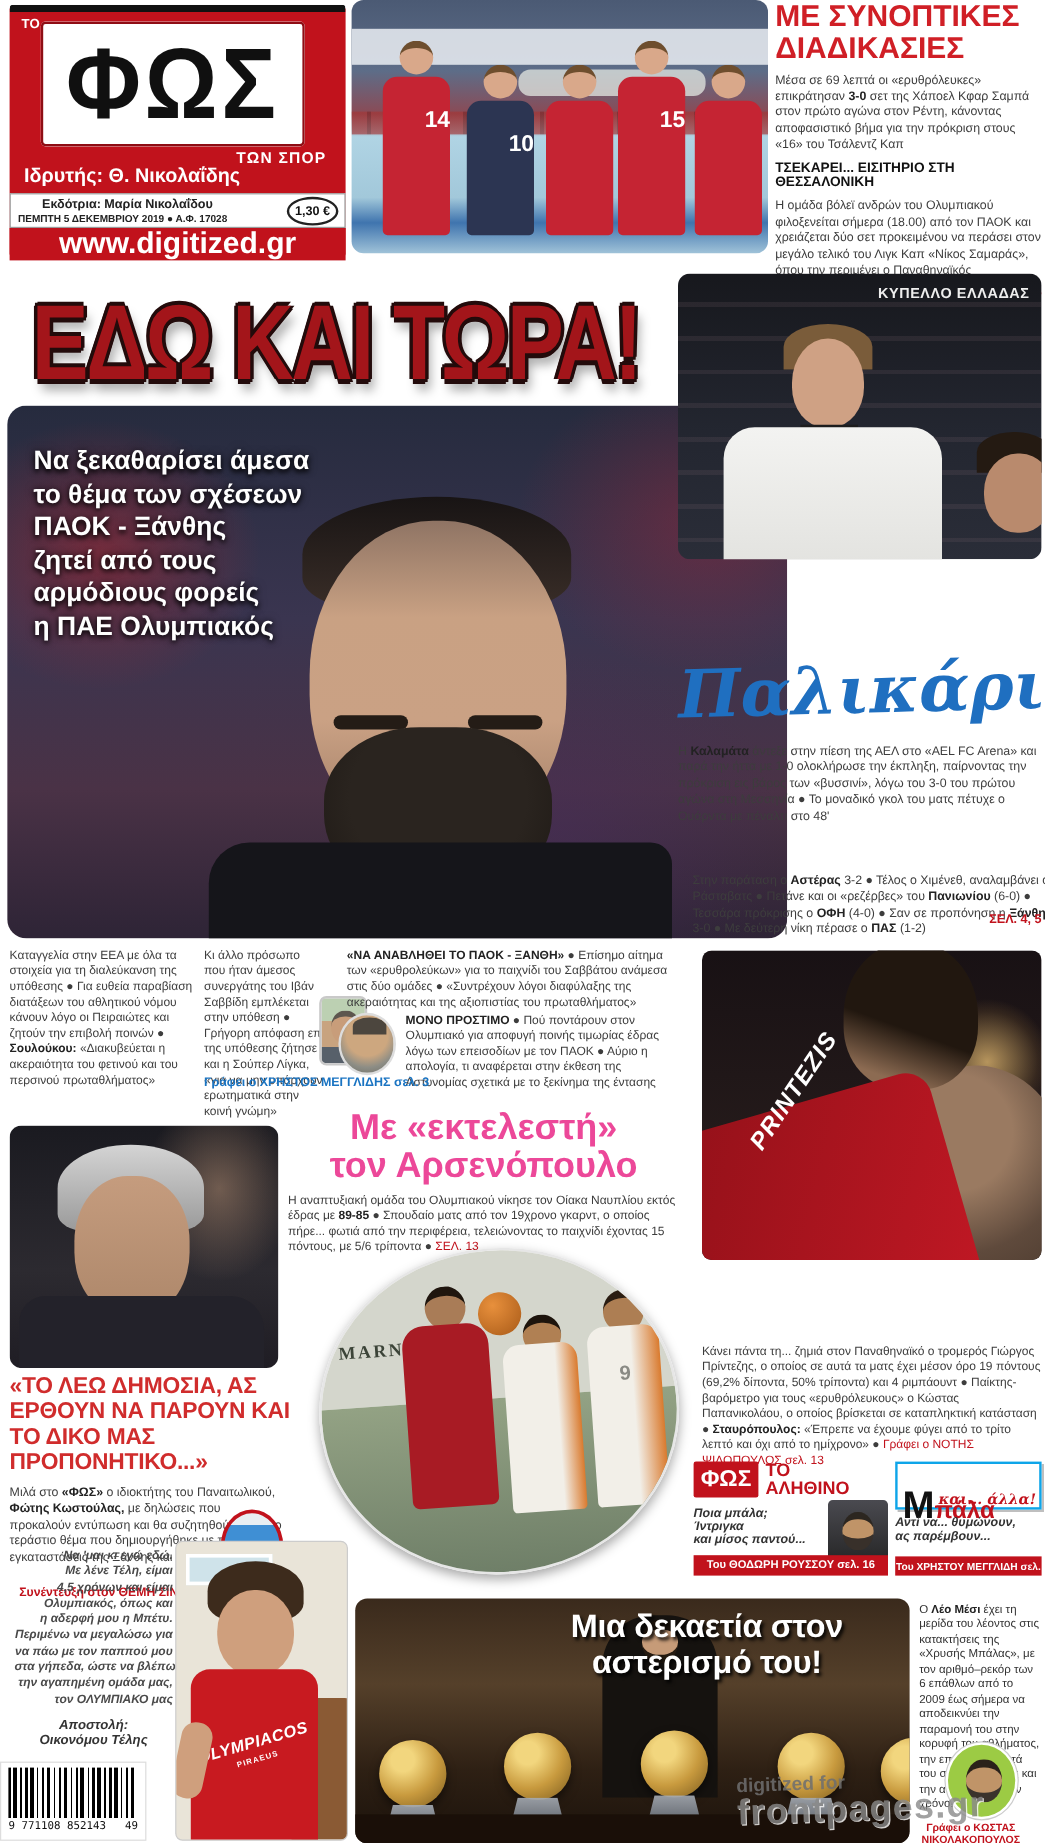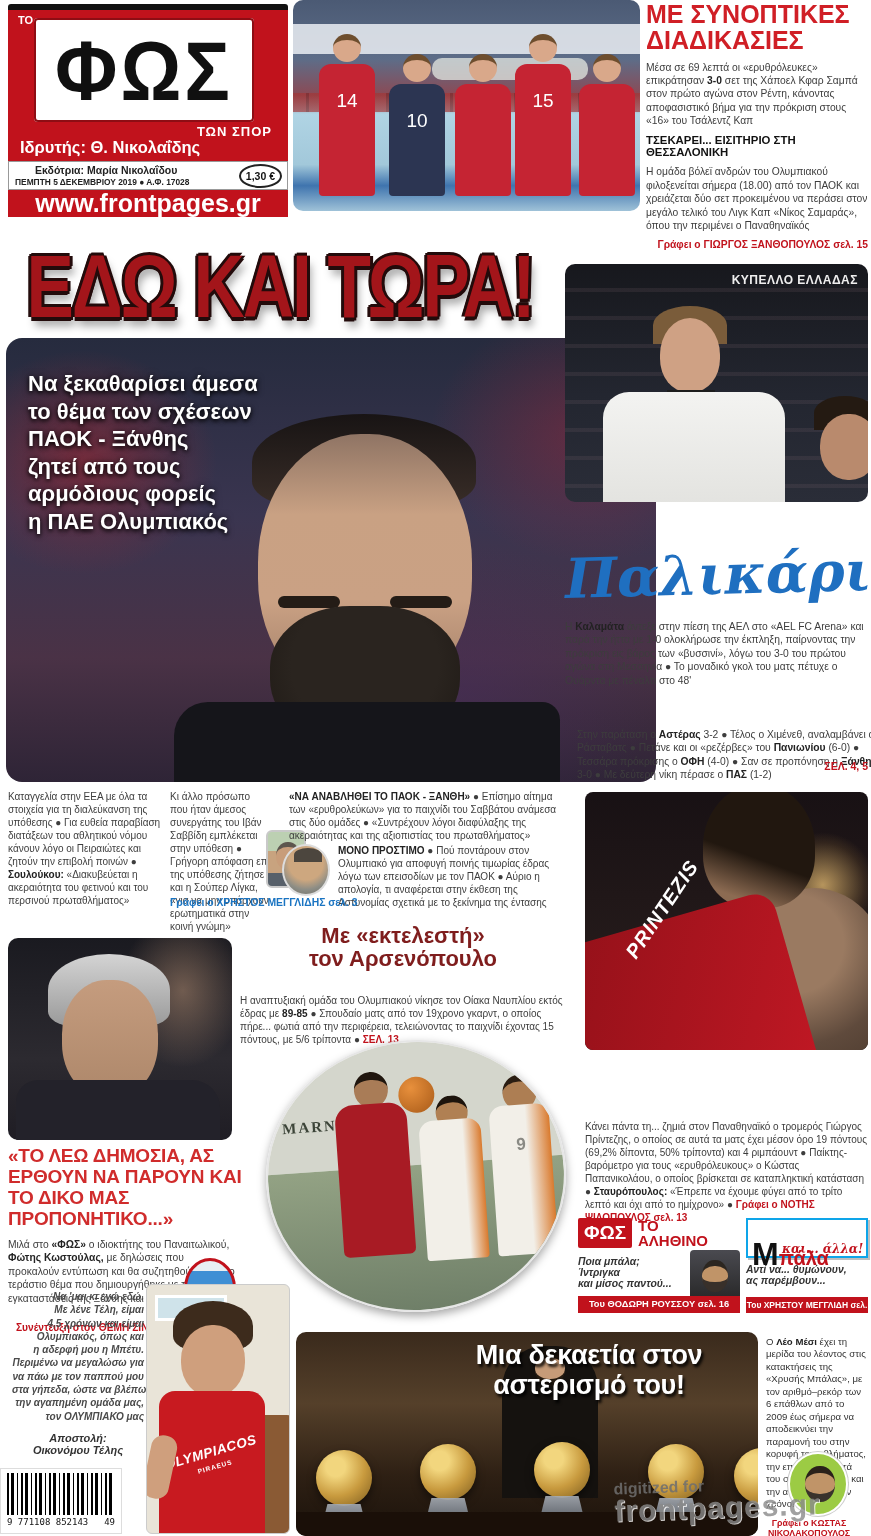--- a/index.html
+++ b/index.html
@@ -27,21 +27,21 @@
     background:
       linear-gradient(180deg,#4b5a74 0%, #5d6d88 28%, #8b4a55 45%, #b0d4e4 54%, #a2c8da 78%, #3f74ae 88%, #9fc2d8 100%); }
   .vp-banner { position:absolute; left:0; top:24px; width:100%; height:30px; background:rgba(235,239,243,.85); }
   .vp-banner2 { position:absolute; left:40%; top:58px; width:45%; height:22px; background:rgba(228,232,226,.75); border-radius:10px; }
   .vp-chairs { position:absolute; left:0; top:44%; width:100%; height:9%; background:repeating-linear-gradient(90deg,#a33636 0 13px,#7e2727 13px 16px); opacity:.65; }
   .vp-p { position:absolute; bottom:7%; width:56px; }
   .vp-head { width:28px; height:28px; border-radius:50%; background:#d9a88a; margin:0 auto 2px; border-top:6px solid #6e4e2e; }
   .vp-torso { position:relative; width:56px; height:112px; background:#c52433; border-radius:12px 12px 4px 4px; margin:0 auto; }
   .vp-p.tall .vp-torso { height:132px; }
   .vp-p.navy .vp-torso { background:#2c3552; }
-  .vp-num { position:absolute; top:26px; width:100%; text-align:center; color:#fff; font-weight:normal; font-size:19px; }
+  .vp-num { position:absolute; top:26px; width:100%; text-align:right; color:#fff; font-weight:bold; font-size:19px; }
 
   
   .triArt { position:absolute; left:646px; top:2px; width:222px; }
   .triHead { color:#d01f26; font-weight:bold; font-size:25px; line-height:1.03; white-space:pre-line; }
   .triLead, .triBody { margin-top:7px; font-size:10.3px; color:#3d3d3d; line-height:1.3; }
   .triSub { margin-top:7px; font-size:11.4px; font-weight:bold; color:#111; }
   .triBy { margin-top:7px; font-size:10.3px; font-weight:bold; color:#c1121c; text-align:right; }
   .bld { font-weight:bold; color:#222; }
 
   
@@ -61,21 +61,21 @@
   .mk-brow  { position:absolute; width:62px; height:12px; background:#241c16; border-radius:8px; top:258px; }
   .mk-beard { position:absolute; left:264px; top:268px; width:190px; height:146px; border-radius:42% 42% 50% 50%; background:radial-gradient(ellipse at 50% 40%, #2a241f 0 55%, #1c1713 100%); }
   .mk-body  { position:absolute; left:168px; top:364px; width:386px; height:80px; background:#15151a; border-radius:34px 18px 0 0; }
   .deck { position:absolute; left:22px; top:32px; font-size:22px; font-weight:bold; color:#fff; line-height:1.25;
     white-space:pre-line; text-shadow:0 2px 4px rgba(0,0,0,.95), 0 0 7px rgba(0,0,0,.55); }
 
   
   .cupPhoto { left:565px; top:228px; width:303px; height:238px; border-radius:10px;
     background:
       repeating-linear-gradient(180deg, transparent 0 24px, rgba(130,105,115,.16) 24px 28px),
-      linear-gradient(180deg,#17181d 0%, #232630 55%, #2a2d38 100%); margin-top: 36px; }
+      linear-gradient(180deg,#17181d 0%, #232630 55%, #2a2d38 100%); }
   .cp-label { position:absolute; right:10px; top:9px; color:#eee; font-weight:bold; font-size:12px; letter-spacing:.5px; }
   .cp-hair  { position:absolute; left:88px; top:42px; width:74px; height:38px; border-radius:50% 50% 0 0; background:#7a5c3a; }
   .cp-head  { position:absolute; left:95px; top:54px; width:60px; height:74px; border-radius:50% 50% 45% 45%; background:#cfa184; }
   .cp-torso { position:absolute; left:38px; top:128px; width:182px; height:184px; background:linear-gradient(180deg,#f3f3f1,#d9d9d5); border-radius:26px 26px 0 0; }
   .cp-collar{ position:absolute; left:102px; top:126px; width:48px; height:14px; background:#1d1d1d; border-radius:0 0 10px 10px; }
   .cp-hair2 { position:absolute; right:-8px; top:132px; width:62px; height:34px; border-radius:50% 50% 0 0; background:#241a12; }
   .cp-face2 { position:absolute; right:-10px; top:150px; width:58px; height:66px; border-radius:48%; background:#b98a6d; }
   .palik { position:absolute; left:565px; top:542px; width:303px; text-align:center; font-family:"DejaVu Serif",serif;
     font-style:italic; font-weight:bold; font-size:55px; color:#1f6fc0; transform:rotate(-1.5deg); }
   .cupP1 { position:absolute; left:565px; top:620px; width:303px; font-size:10.3px; color:#3d3d3d; line-height:1.3; }
@@ -102,24 +102,24 @@
   .kos-hair { position:absolute; left:40px; top:16px; width:122px; height:72px; border-radius:50% 50% 20% 20%; background:linear-gradient(180deg,#d4d4d4,#9a9a9a); }
   .kos-face { position:absolute; left:54px; top:42px; width:96px; height:118px; border-radius:46%; background:linear-gradient(180deg,#c59c7e,#ad876a); }
   .kos-jacket { position:absolute; left:8px; top:142px; width:204px; height:60px; background:#23222a; border-radius:22px 28px 0 0; }
   .quoteHead { position:absolute; left:8px; top:1146px; width:234px; color:#d02c2c; font-weight:bold; font-size:19px; line-height:1.1; letter-spacing:-.2px; }
   .quoteBody { position:absolute; left:8px; top:1238px; width:228px; font-size:10.3px; line-height:1.3; color:#3d3d3d; }
   .capAvatar { position:absolute; left:184px; top:1258px; width:52px; height:60px; border-radius:50%; border:3px solid #c1121c; overflow:hidden;
     background:linear-gradient(180deg,#e8eef2 0 18%, #3f8fd4 18% 46%, #caa07c 46% 82%, #3a6ea8 82% 100%); }
   .quoteBy { position:absolute; left:16px; top:1322px; width:222px; color:#c1121c; font-weight:bold; font-size:10.2px; }
 
   
-  .arsHead { position:absolute; left:236px; top:924px; width:334px; text-align:center; color:#7f1d1d; font-weight:bold;
-    font-size:22px; line-height:1.05; white-space:pre-line; }
+  .arsHead { position:absolute; left:236px; top:924px; width:334px; text-align:center; color:#ec4899; font-weight:bold;
+    font-size:30px; line-height:1.05; white-space:pre-line; }
   .arsBody { position:absolute; left:240px; top:994px; width:330px; font-size:10px; line-height:1.3; color:#3d3d3d; }
-  .redRef { color:#c1121c; font-weight:bold; }
+  .redRef { color:#c1121c; font-weight:normal; }
   .ovalPhoto { left:266px; top:1040px; width:300px; height:272px; border-radius:50%; transform:rotate(-4deg);
     box-shadow:0 4px 10px rgba(0,0,0,.35); border:2px solid #e6e6e6; }
   .ov-wall { position:absolute; left:0; top:0; width:100%; height:46%; background:#d4d6cc; }
   .ov-banner { position:absolute; left:6%; top:26%; color:#3c4438; font-weight:bold; font-size:15px; letter-spacing:2px; font-family:"Liberation Serif",serif; }
   .ov-floor { position:absolute; left:0; bottom:0; width:100%; height:54%; background:linear-gradient(180deg,#93a284,#6f7f68); }
   .ov-pred { position:absolute; left:24%; top:22%; width:72px; height:152px; background:#a81b24; border-radius:18px 18px 6px 6px; }
   .ov-rhead { position:absolute; left:31%; top:10%; width:34px; height:36px; border-radius:50%; background:#a97c57; border-top:8px solid #20160e; }
   .ov-ball { position:absolute; left:46%; top:13%; width:36px; height:36px; border-radius:50%; background:radial-gradient(circle at 35% 30%,#e8903c,#a85a18); }
   .ov-pw1 { position:absolute; left:52%; top:30%; width:62px; height:140px; background:linear-gradient(90deg,#f2efe8 70%, #d97a2e 100%); border-radius:14px 14px 4px 4px; }
   .ov-whead1 { position:absolute; left:58%; top:21%; width:32px; height:34px; border-radius:50%; background:#b08053; border-top:7px solid #1d140c; }
@@ -212,21 +212,21 @@
     <div class="mh-logoBox">
       <span class="mh-logoTxt">ΦΩΣ</span>
     </div>
     <div class="mh-tagline">ΤΩΝ ΣΠΟΡ</div>
     <div class="mh-founder">Ιδρυτής: Θ. Νικολαΐδης</div>
     <div class="mh-info">
       <div class="mh-pub">Εκδότρια: Μαρία Νικολαΐδου</div>
       <div class="mh-issue">ΠΕΜΠΤΗ 5 ΔΕΚΕΜΒΡΙΟΥ 2019 ● Α.Φ. 17028</div>
       <div class="mh-price">1,30 €</div>
     </div>
-    <div class="mh-web">www.frontpages.gr</div>
+    <div class="mh-web">www.digitized.gr</div>
   </div>
 
   <div class="photo volleyPhoto">
     <div class="vp-banner"></div>
     <div class="vp-banner2"></div>
     <div class="vp-chairs"></div>
     <div class="vp-p tall" style="left:26px;">
       <div class="vp-head"></div>
       <div class="vp-torso">
         <div class="vp-num">14</div>

